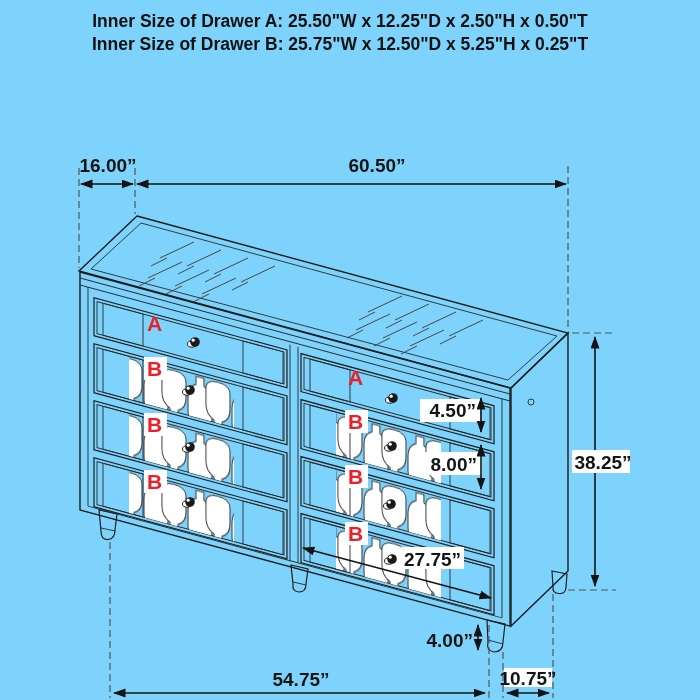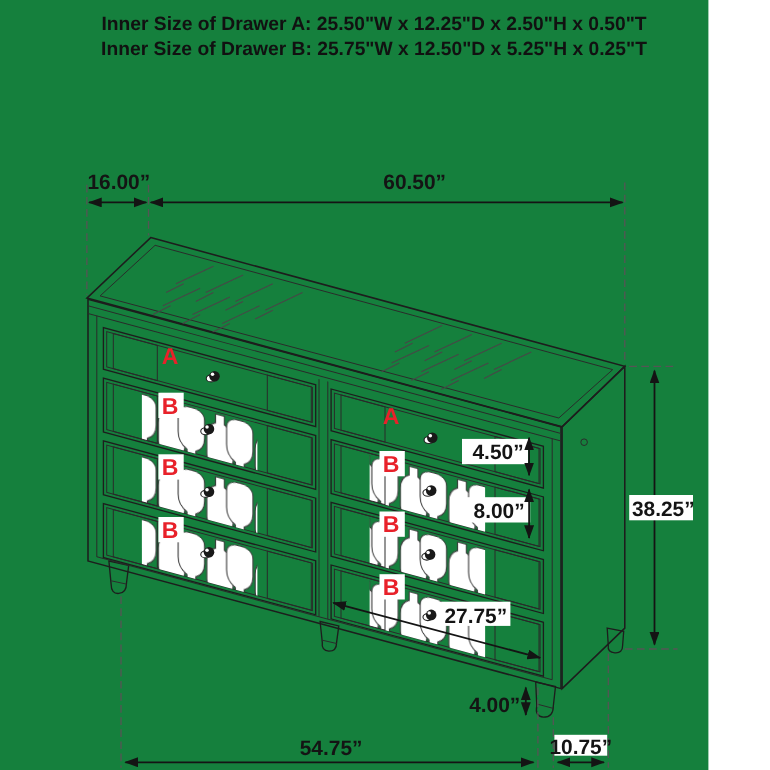--- a/index.html
+++ b/index.html
@@ -1,16 +1,16 @@
 <!DOCTYPE html>
 <html><head>
 <meta charset="utf-8">
 <style>
   html,body{margin:0;padding:0;background:#ffffff;}
-  .stage{width:644px;height:700px;position:relative;background:#15803d;overflow:hidden;
+  .stage{width:700px;height:700px;position:relative;background:#7dd3fc;overflow:hidden;
          font-family:"Liberation Sans", sans-serif;}
   svg text{font-family:"Liberation Sans", sans-serif;}
   .title-txt{font-size:17.5px;font-weight:bold;fill:#111;}
   .dim-txt{font-size:19px;font-weight:bold;fill:#141414;}
   .drawer-letter{font-size:21px;font-weight:bold;fill:#e8212a;}
   .ln{stroke:#1d1d1d;fill:none;}
   .thin{stroke:#2a2a2a;fill:none;stroke-width:0.9;}
   .dash{stroke:#555;fill:none;stroke-width:1.2;stroke-dasharray:7 4;}
   .dimln{stroke:#141414;fill:none;stroke-width:1.6;}
   .whitebg{fill:#ffffff;}

